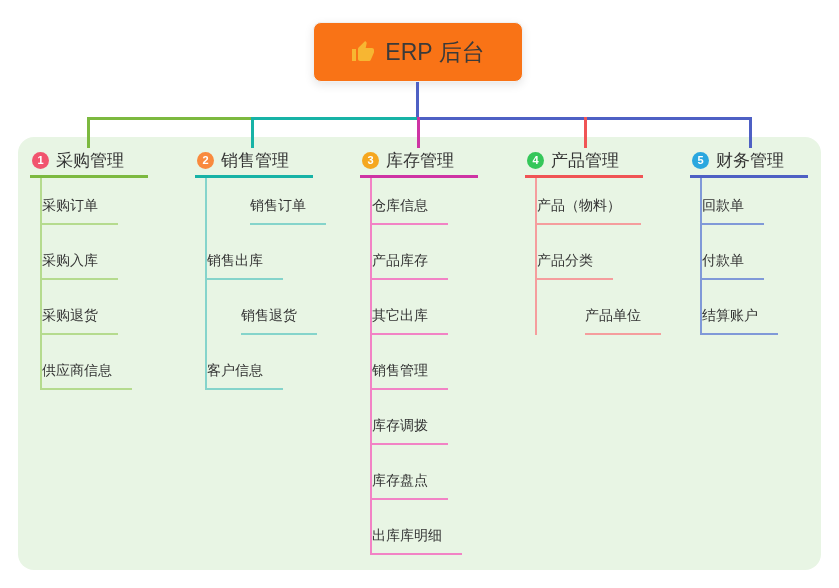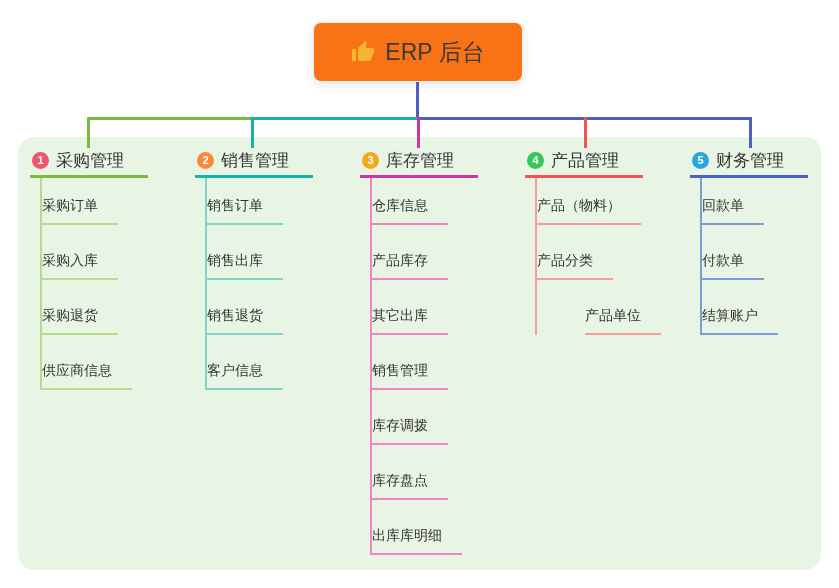--- a/index.html
+++ b/index.html
@@ -93,27 +93,27 @@
           <span>供应商信息</span>
         </div>
       </div>
     </div>
     <div class="branch" style="left: 195px;">
       <div class="branch-title" style="border-bottom-color: rgb(23, 179, 166);">
         <span class="badge" style="background: rgb(249, 138, 61);">2</span>
         <span>销售管理</span>
       </div>
       <div class="children" style="border-left-color: rgb(133, 212, 203);">
-        <div class="child" style="border-bottom-color: rgb(133, 212, 203);">
+        <div class="child" style="border-bottom-color: rgb(133, 212, 203); margin-left: 43px;">
           <span>销售订单</span>
         </div>
         <div class="child" style="border-bottom-color: rgb(133, 212, 203);">
           <span>销售出库</span>
         </div>
-        <div class="child" style="border-bottom-color: rgb(133, 212, 203);">
+        <div class="child" style="border-bottom-color: rgb(133, 212, 203); margin-left: 34px;">
           <span>销售退货</span>
         </div>
         <div class="child" style="border-bottom-color: rgb(133, 212, 203);">
           <span>客户信息</span>
         </div>
       </div>
     </div>
     <div class="branch" style="left: 360px;">
       <div class="branch-title" style="border-bottom-color: rgb(206, 52, 164);">
         <span class="badge" style="background: rgb(245, 167, 31);">3</span>

